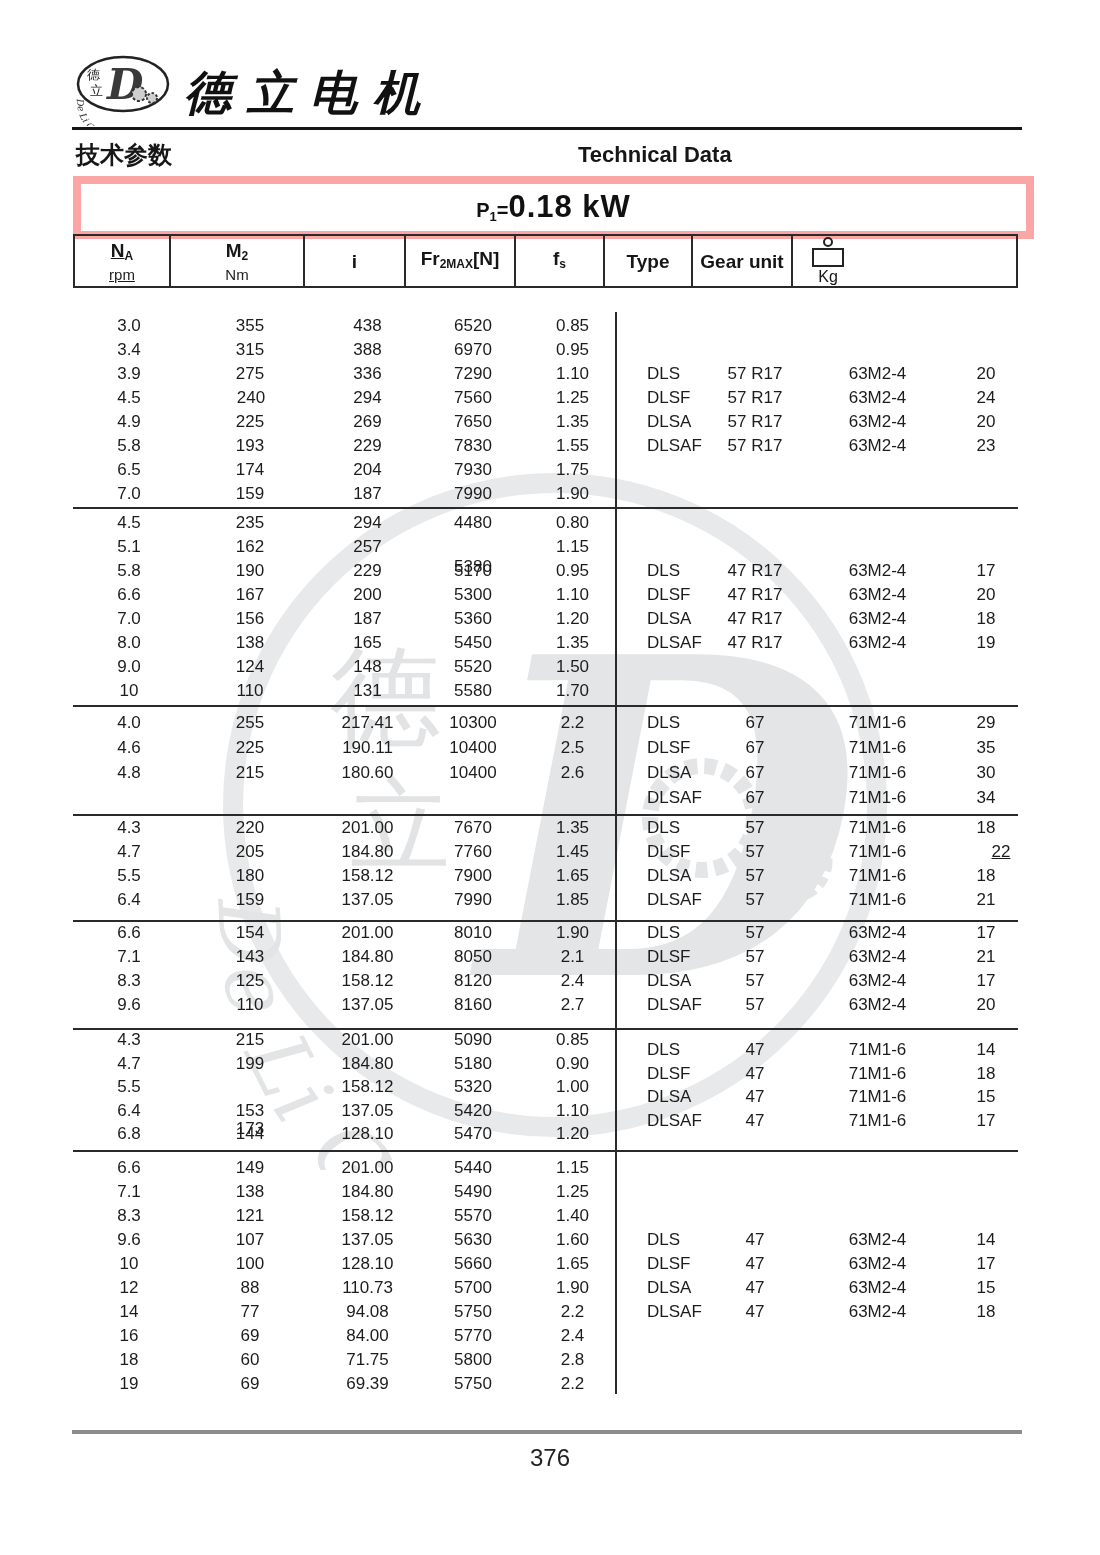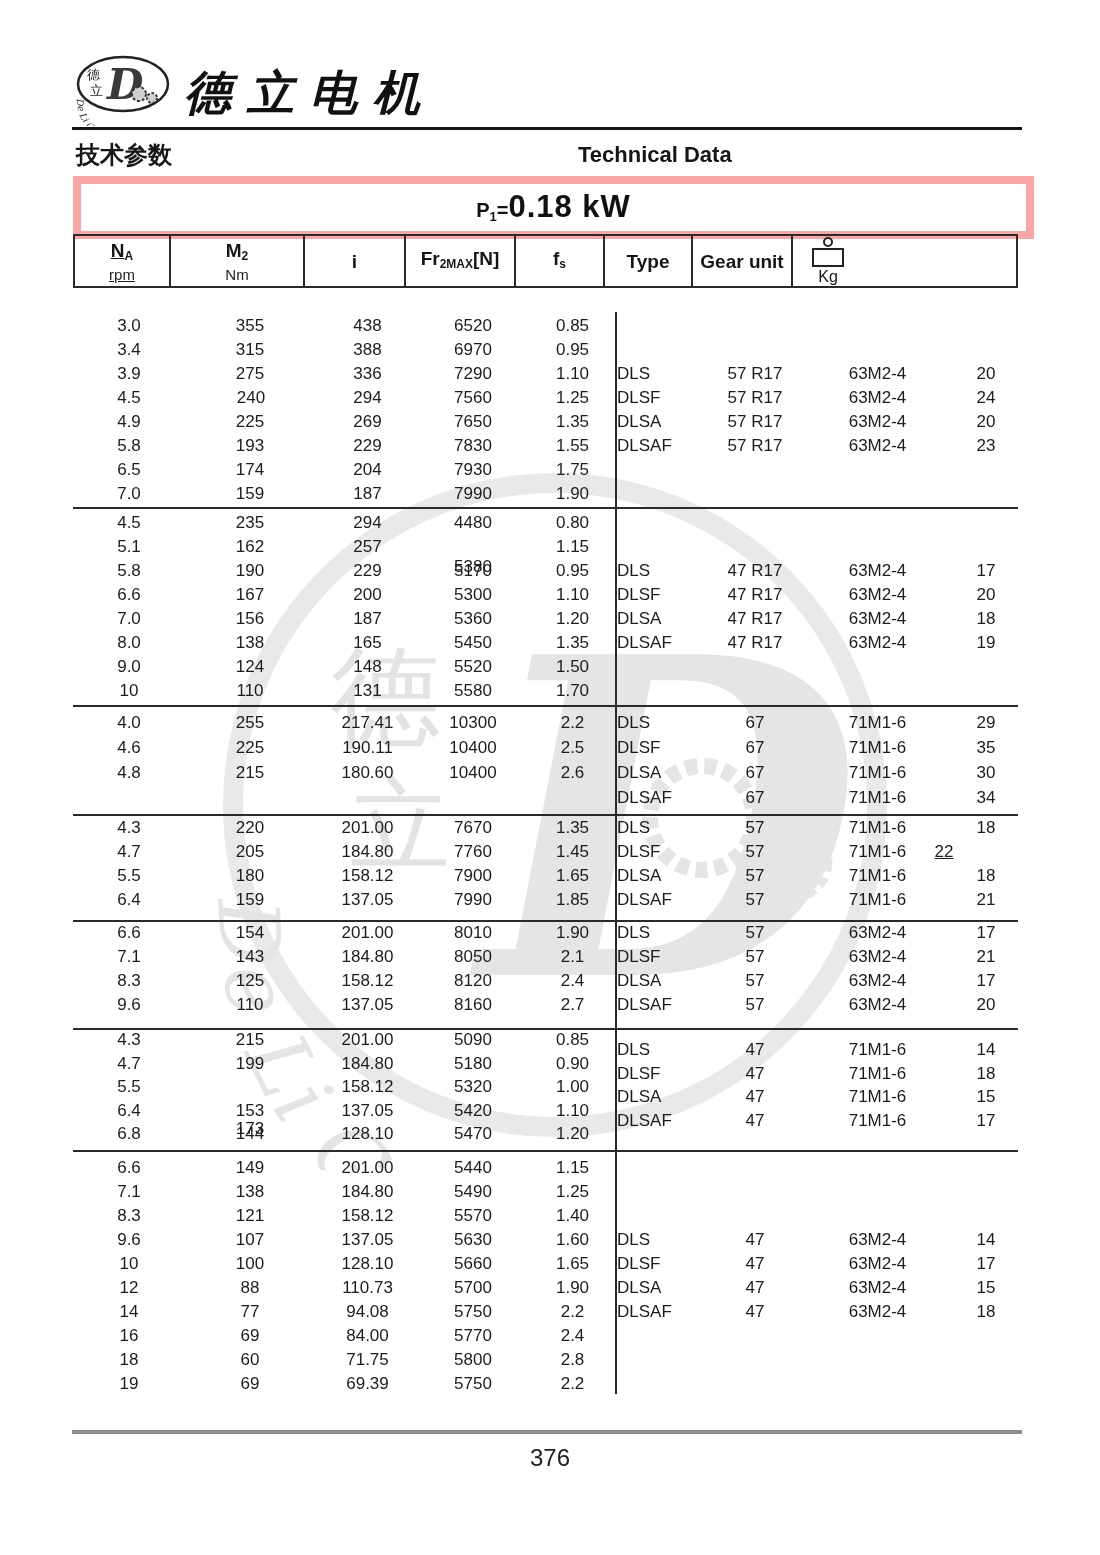--- a/index.html
+++ b/index.html
@@ -27,21 +27,21 @@
   .th:last-child{border-right:none;}
   .th .t1{font-weight:bold;font-size:19px;line-height:21px;color:#161616;white-space:nowrap;}
   .th .t1 .sb{font-size:12px;font-weight:bold;vertical-align:-3px;}
   .th .t2{font-size:15px;line-height:16px;color:#222;}
   .wknob{width:6px;height:6px;border:2px solid #222;border-radius:50%;margin:0 auto 1px auto;}
   .wrect{width:28px;height:15px;border:2px solid #222;margin:0 auto;}
   .kg-label{font-size:16px;line-height:17px;color:#161616;margin-top:1px;}
   
   .cell{position:absolute;height:24px;line-height:24px;font-size:17px;text-align:center;
         color:#1c1c1c;white-space:nowrap;z-index:2;}
-  .cell.type{text-align:left;box-sizing:border-box;}
+  .cell.type{text-align:left;padding-left:30px;box-sizing:border-box;}
   .vline{position:absolute;left:615px;top:312px;width:2px;height:1082px;background:#2a2a2a;z-index:1;}
   .sep{position:absolute;left:73px;width:945px;height:2px;background:#2a2a2a;z-index:1;}
   
   .footer-rule{position:absolute;left:72px;top:1430px;width:950px;height:4px;background:#8c8c8c;}
   .page-num{position:absolute;left:0;top:1444px;width:1100px;text-align:center;font-size:24px;color:#222;}
   
   .wm{position:absolute;left:150px;top:470px;z-index:0;}
 </style>
 </head>
 <body>
@@ -280,21 +280,21 @@
       <div class="cell" style="left: 317px; width: 101px; top: 888px;">137.05</div>
       <div class="cell" style="left: 418px; width: 110px; top: 888px;">7990</div>
       <div class="cell" style="left: 528px; width: 89px; top: 888px;">1.85</div>
       <div class="cell type" style="left: 617px; width: 88px; top: 816px;">DLS</div>
       <div class="cell" style="left: 705px; width: 100px; top: 816px;">57</div>
       <div class="cell" style="left: 805px; width: 145px; top: 816px;">71M1-6</div>
       <div class="cell" style="left: 950px; width: 72px; top: 816px;">18</div>
       <div class="cell type" style="left: 617px; width: 88px; top: 840px;">DLSF</div>
       <div class="cell" style="left: 705px; width: 100px; top: 840px;">57</div>
       <div class="cell" style="left: 805px; width: 145px; top: 840px;">71M1-6</div>
-      <div class="cell" style="left: 908px; width: 72px; top: 840px; text-decoration: underline;">22</div>
+      <div class="cell" style="left: 965px; width: 72px; top: 840px; text-decoration: underline;">22</div>
       <div class="cell type" style="left: 617px; width: 88px; top: 864px;">DLSA</div>
       <div class="cell" style="left: 705px; width: 100px; top: 864px;">57</div>
       <div class="cell" style="left: 805px; width: 145px; top: 864px;">71M1-6</div>
       <div class="cell" style="left: 950px; width: 72px; top: 864px;">18</div>
       <div class="cell type" style="left: 617px; width: 88px; top: 888px;">DLSAF</div>
       <div class="cell" style="left: 705px; width: 100px; top: 888px;">57</div>
       <div class="cell" style="left: 805px; width: 145px; top: 888px;">71M1-6</div>
       <div class="cell" style="left: 950px; width: 72px; top: 888px;">21</div>
       <div class="cell" style="left: 75px; width: 108px; top: 921px;">6.6</div>
       <div class="cell" style="left: 183px; width: 134px; top: 921px;">154</div>

